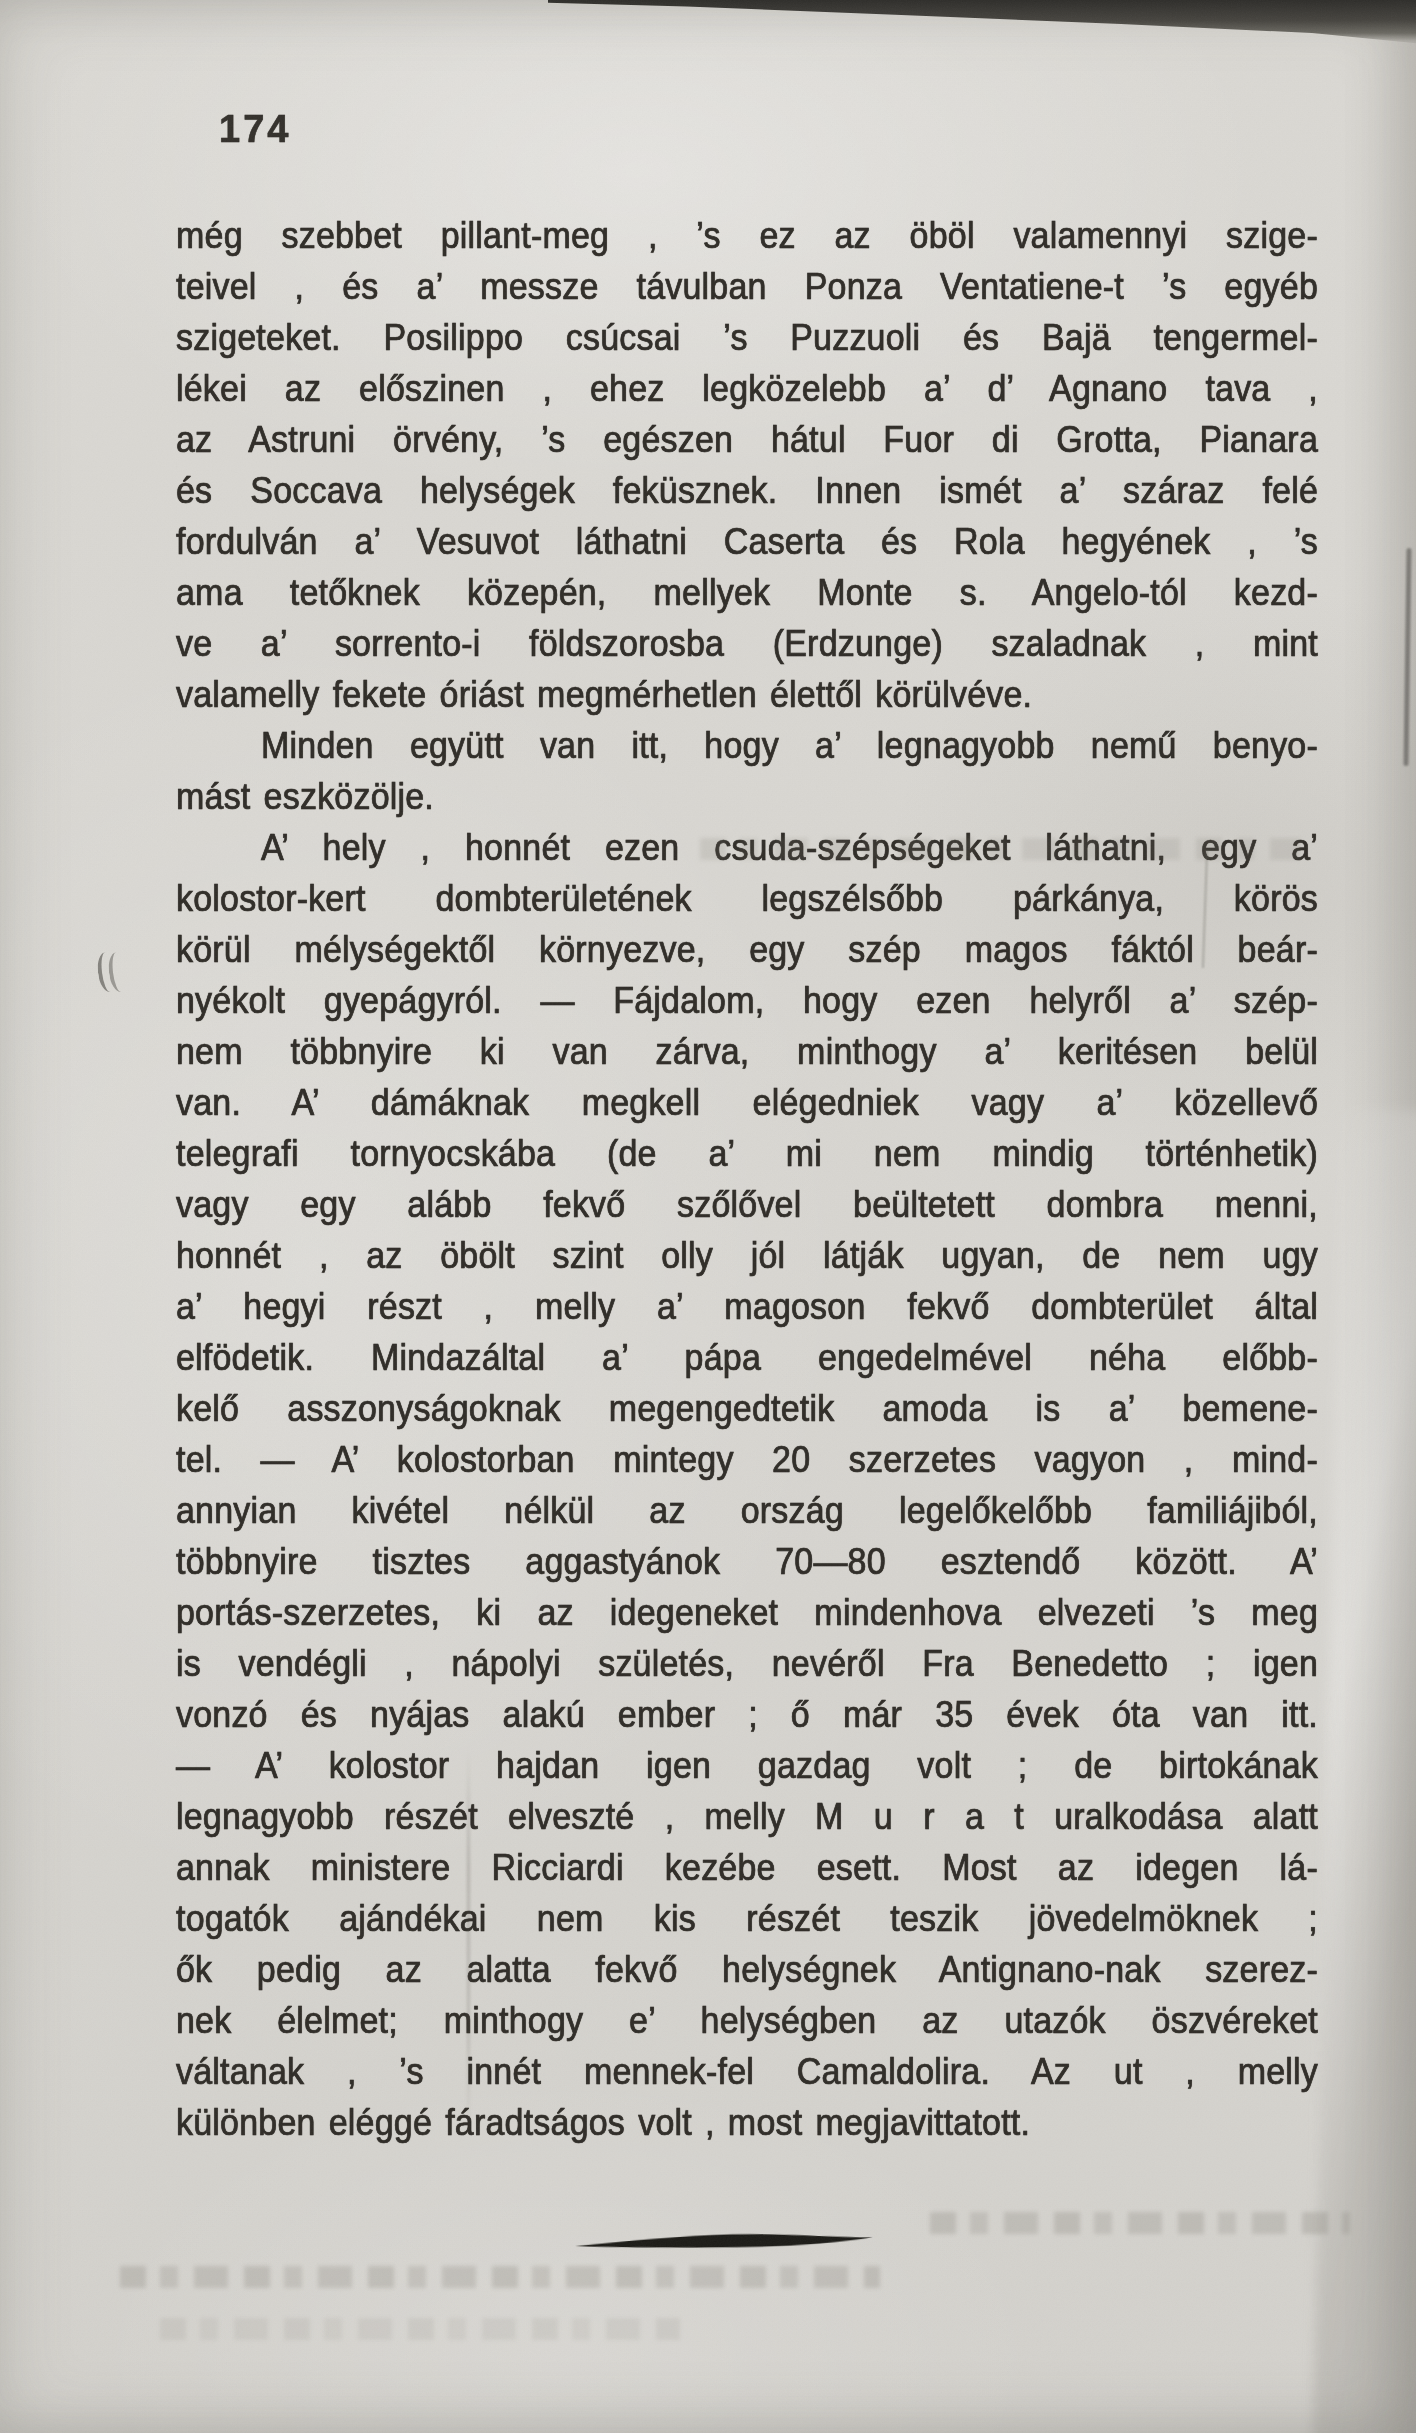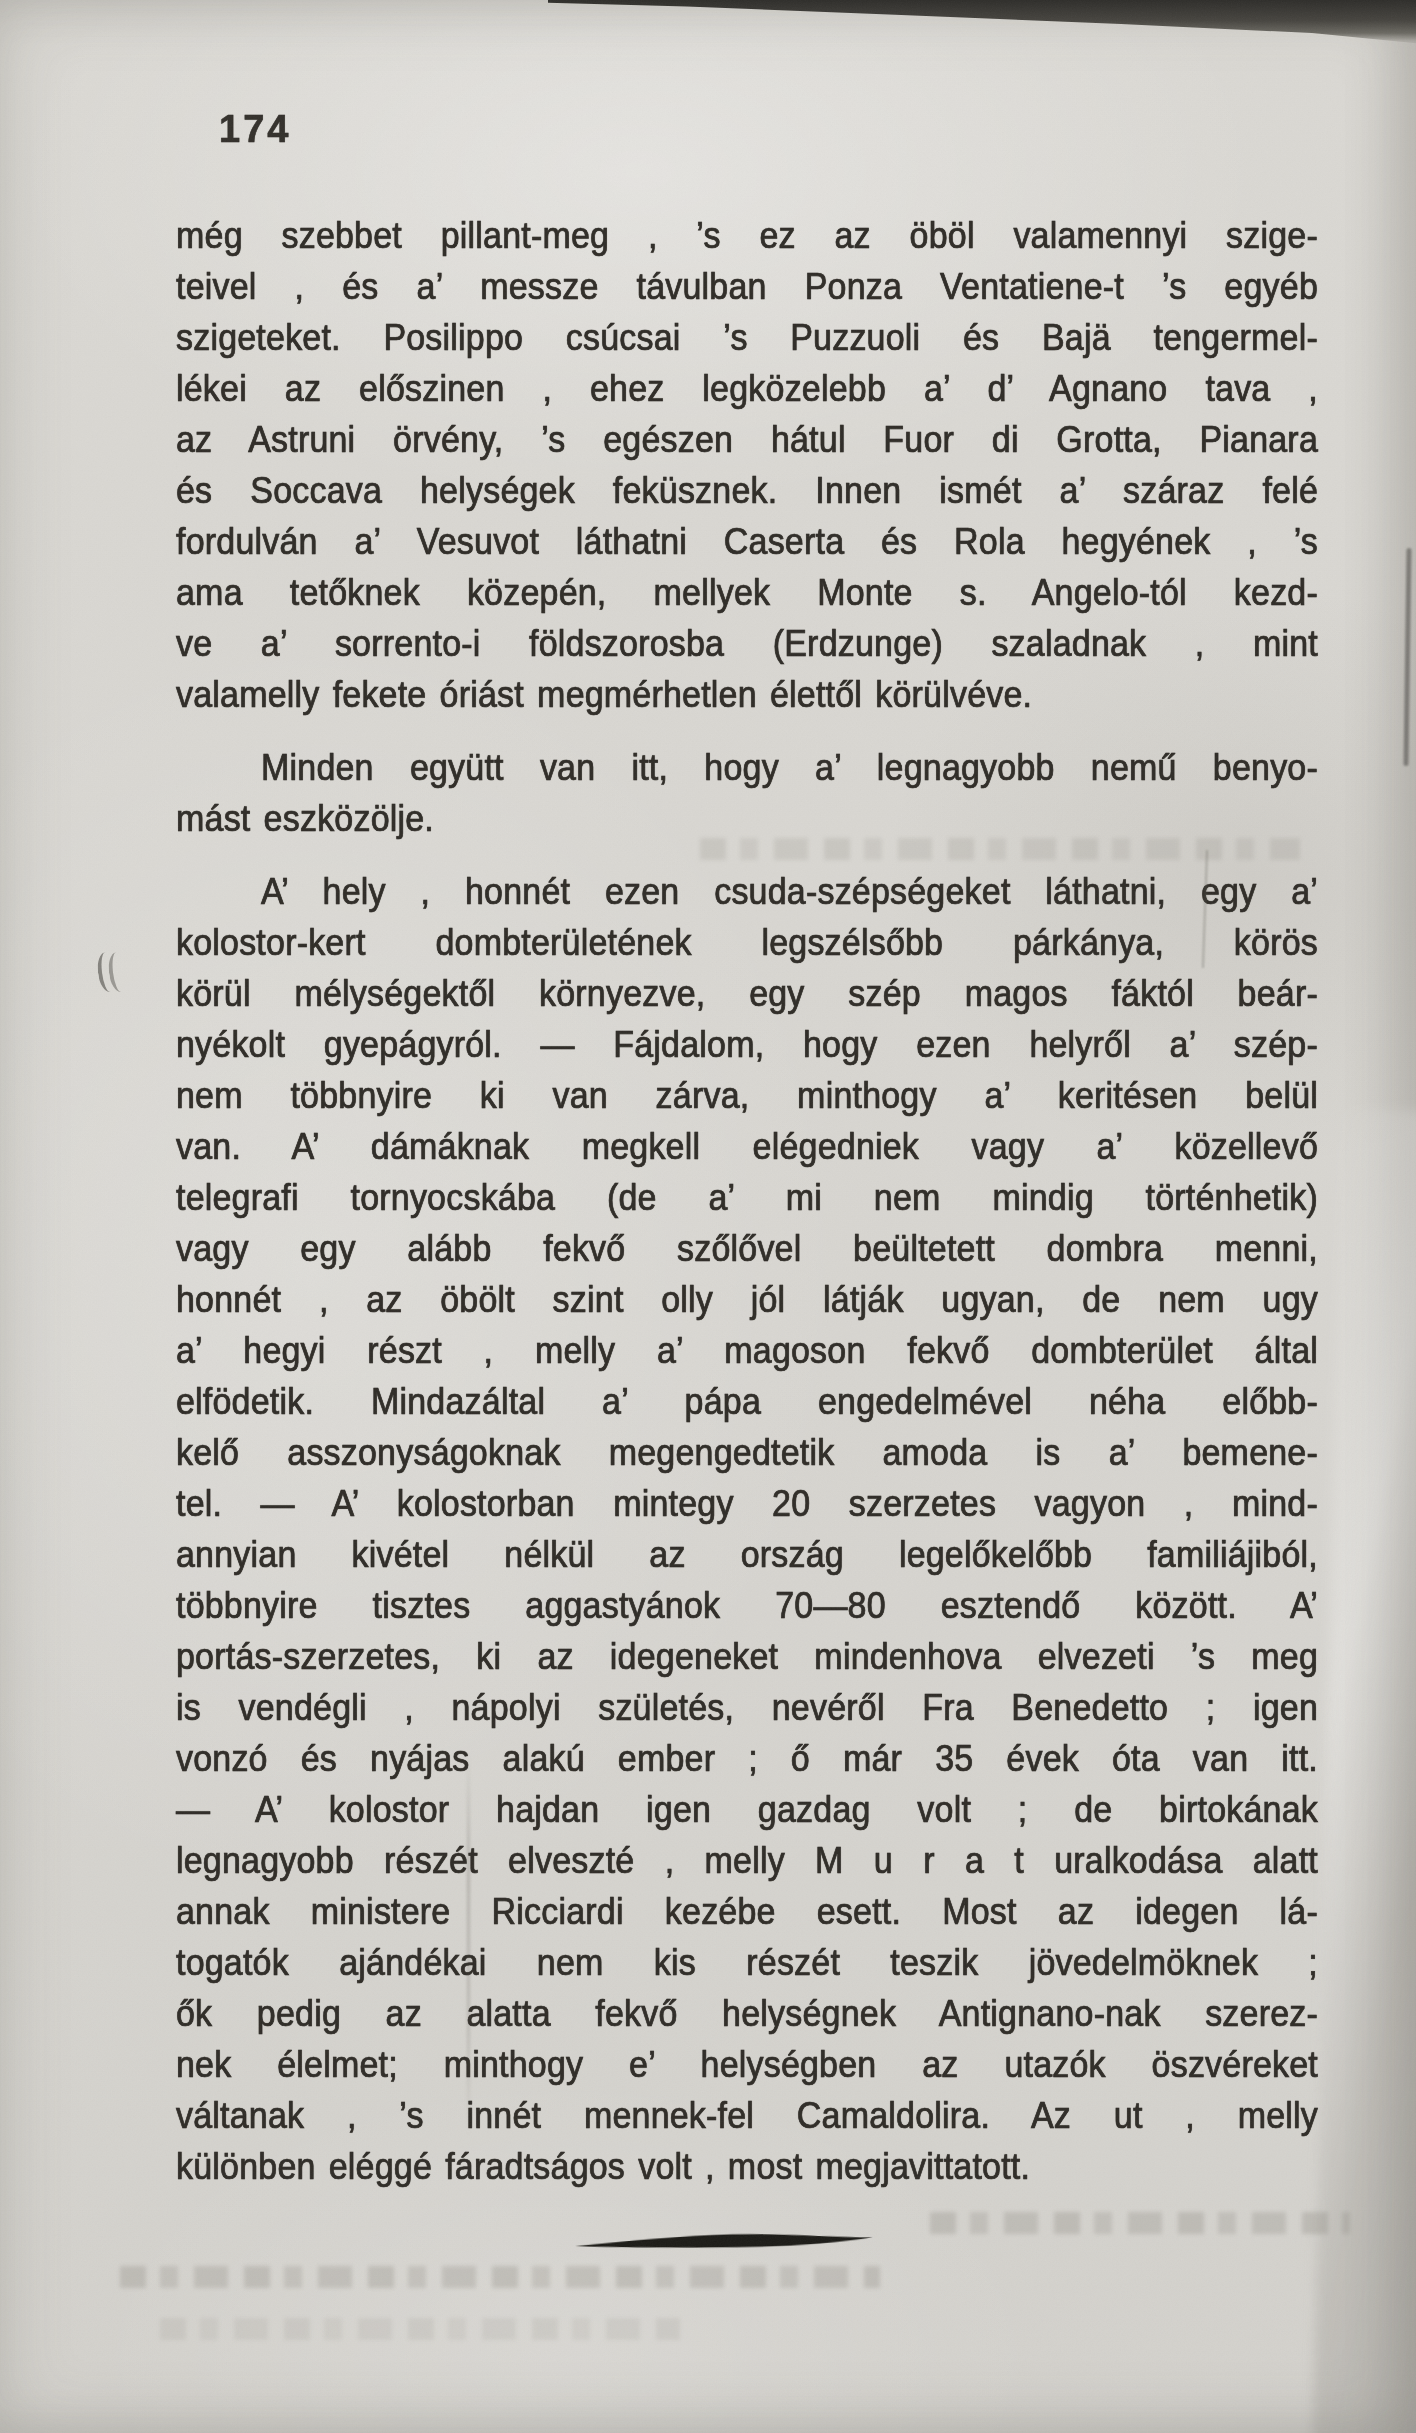--- a/index.html
+++ b/index.html
@@ -35,21 +35,21 @@
   .page-number{
     position:absolute;left:219px;top:108px;
     font-size:38px;line-height:42px;font-weight:700;letter-spacing:3px;color:#33302b;
     -webkit-text-stroke:.5px #33302b;text-shadow:0 0 1px rgba(40,37,32,.6);
   }
   .text-block{
     position:absolute;left:176px;top:210px;width:1142px;color:#2f2c27;
     font-size:34px;line-height:51px;letter-spacing:.2px;word-spacing:3.5px;
     -webkit-text-stroke:.65px #2f2c27;text-shadow:0 0 1.1px rgba(47,44,39,.62);
   }
-  .para + .para{margin-top:22px;}
+  .para + .para{}
   .line{text-align:justify;text-align-last:justify;transform:scaleY(1.08);}
   .line.indent{text-indent:85px;}
   .line.para-end{text-align-last:left;}
   
   .rule{position:absolute;left:574px;top:2232px;transform:rotate(-1.2deg);filter:blur(.4px);}
   
   .bleed{
     position:absolute;height:22px;filter:blur(2.3px);
     background:repeating-linear-gradient(90deg,
       rgba(122,118,110,.55) 0 26px, transparent 26px 40px,

